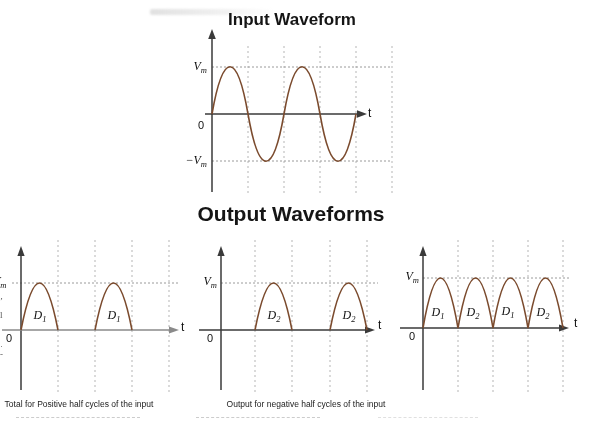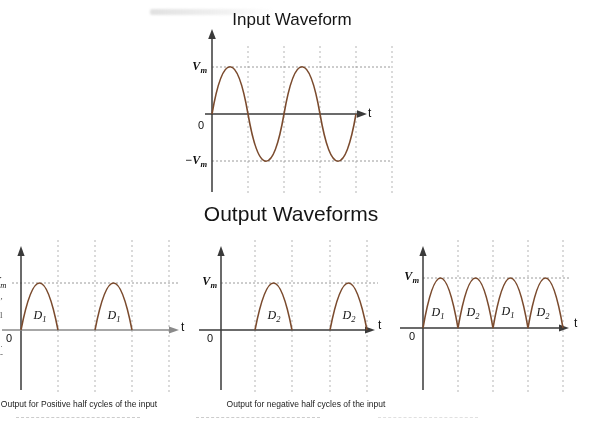--- a/index.html
+++ b/index.html
@@ -3,27 +3,27 @@
 <meta charset="utf-8">
 <style>
   :root{
     --waveform:#7b4b2e; --axis-dark:#3a3a3a; --axis-gray:#8a8a8a;
     --grid:#b5b5b5; --dotted:#9a9a9a; --caption:#222222; --underline:#cccccc;
   }
   html,body{margin:0;padding:0;background:#fff;}
   .canvas{position:relative;width:600px;height:422px;background:#ffffff;overflow:hidden;
           font-family:"Liberation Sans",sans-serif;}
   .layer{position:absolute;left:0;top:0;}
-  .title{position:absolute;transform:translateX(-50%);color:#151515;font-weight:400;
+  .title{position:absolute;transform:translateX(-50%);color:#151515;font-weight:700;
          font-family:"Liberation Sans",sans-serif;white-space:nowrap;}
   .title.main{font-size:17px;}
   .title.sub{font-size:21px;}
   .ml{position:absolute;font:italic 12px "Liberation Serif",serif;color:#111;white-space:nowrap;line-height:1;}
   .ml sub{font-size:8.5px;font-style:italic;vertical-align:-3px;}
-  .ml.ra{text-align:right;font-weight:bold;}
+  .ml.ra{text-align:right;}
   .pl{position:absolute;font:11px "Liberation Sans",sans-serif;color:#111;line-height:1;}
   .tl{position:absolute;font:12px "Liberation Sans",sans-serif;color:#111;line-height:1;}
   .cx{transform:translateX(-50%);}
   .caption{position:absolute;transform:translateX(-50%);font:8.5px "Liberation Sans",sans-serif;
            color:var(--caption);white-space:nowrap;}
   .dashline{position:absolute;height:0;border-top:1px dashed var(--underline);}
   .smudge{position:absolute;background:linear-gradient(90deg,rgba(195,195,195,.5),rgba(210,210,210,.3) 60%,rgba(255,255,255,0));
           filter:blur(1px);border-radius:2px;}
   .frag{position:absolute;font:9px "Liberation Serif",serif;color:#555;line-height:1;}
   svg .axis{stroke:var(--axis-dark);stroke-width:1.5;fill:none;}
@@ -160,20 +160,20 @@
   <div class="ml cx" style="left:473px;top:306px;">
     <span>D</span><sub>2</sub>
   </div>
   <div class="ml cx" style="left:508px;top:305px;">
     <span>D</span><sub>1</sub>
   </div>
   <div class="ml cx" style="left:543px;top:306px;">
     <span>D</span><sub>2</sub>
   </div>
 
-  <div class="caption" style="left:79px;top:399px;">Output for Positive half cycles of the input</div>
+  <div class="caption" style="left:79px;top:399px;">Total for Positive half cycles of the input</div>
   <div class="caption" style="left:259px;top:399px;margin-left:47px;">Output for negative half cycles of the input</div>
 
   <div class="dashline" style="left:16px;top:417px;width:124px;"></div>
   <div class="dashline" style="left:196px;top:417px;width:124px;"></div>
   <div class="dashline" style="left:378px;top:417px;width:100px;opacity:.6;"></div>
 
 </div>
 
 </body></html>

